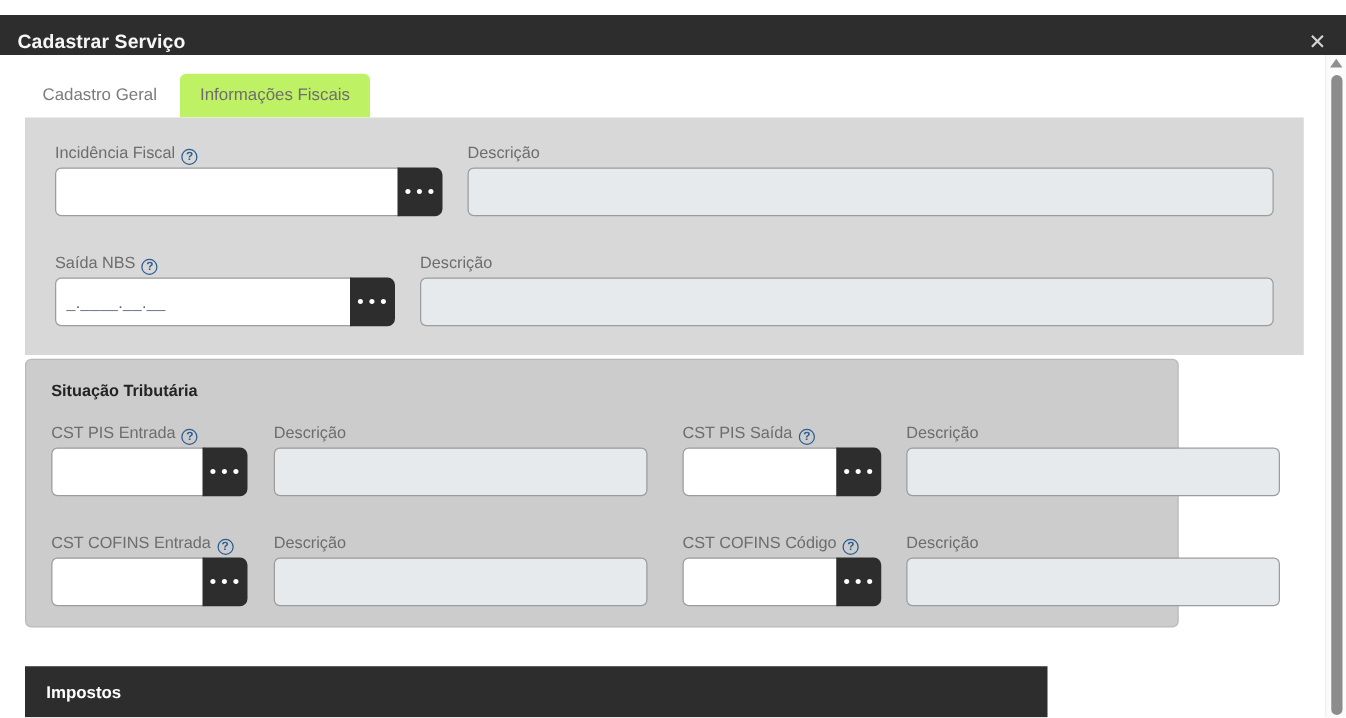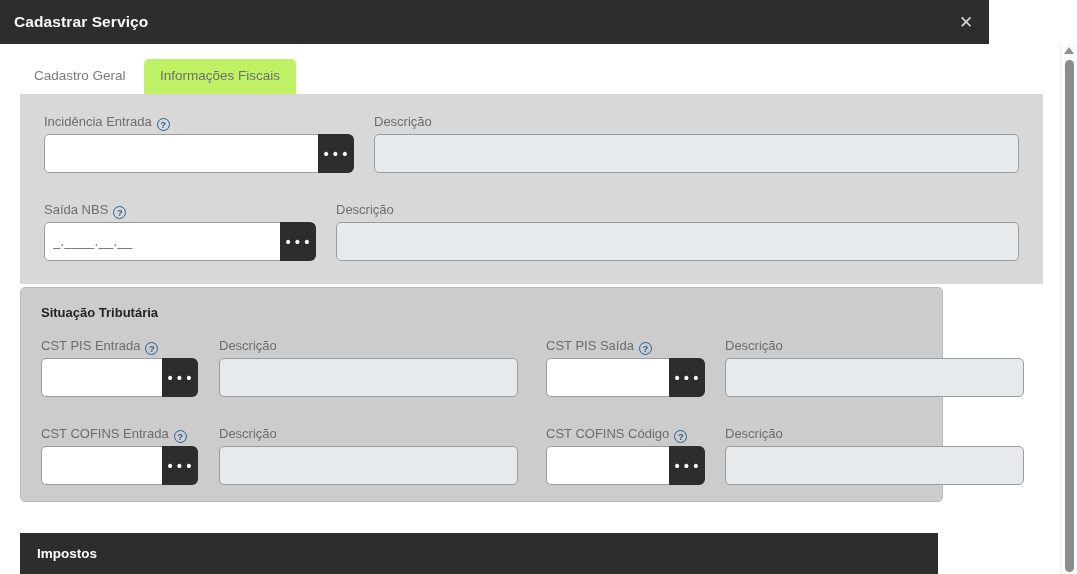--- a/index.html
+++ b/index.html
@@ -15,22 +15,22 @@
     position: relative;
     width: 1077px;
     height: 574px;
     background: #ffffff;
     overflow: hidden;
   }
 
   
   .titlebar {
     position: absolute;
-    left: 0; top: 0;
-    width: 989px; height: 44px;
+    left: 0; top: 12px;
+    width: 1077px; height: 44px;
     background: #2d2d2d;
     color: #ffffff;
   }
   .titlebar-title {
     position: absolute;
     left: 14px; top: 0;
     height: 44px;
     line-height: 44px;
     font-size: 15.5px;
     font-weight: bold;
@@ -220,21 +220,21 @@
     height: 39px;
     background: #e7eaec;
     border: 1px solid #9c9c9c;
     border-radius: 5px;
   }
 
   
   .impostos-bar {
     position: absolute;
     left: 20px; top: 439px;
-    width: 918px;
+    width: 818px;
     height: 41px;
     background: #2d2d2d;
   }
   .impostos-title {
     position: absolute;
     left: 17px; top: 0;
     height: 41px;
     line-height: 41px;
     font-size: 13.5px;
     font-weight: bold;
@@ -260,21 +260,21 @@
   <div class="tabs">
     <div class="tab tab-inactive">Cadastro Geral</div>
     <div class="tab tab-active">Informações Fiscais</div>
   </div>
 
   <div class="content">
 
     <div class="panel-main">
 
       <div class="field" style="left:24px; top:20px; width:310px;">
-        <div class="field-label"><span>Incidência Entrada</span><span class="help-icon">?</span></div>
+        <div class="field-label"><span>Incidência Fiscal</span><span class="help-icon">?</span></div>
         <div class="combo" style="width:310px;">
           <input class="combo-input" type="text" value="" style="">
           <div class="combo-btn">
             <span class="dots">•••</span>
           </div>
         </div>
       </div>
 
       <div class="field" style="left:354px; top:20px; width:645px;">
         <div class="field-label">Descrição</div>

